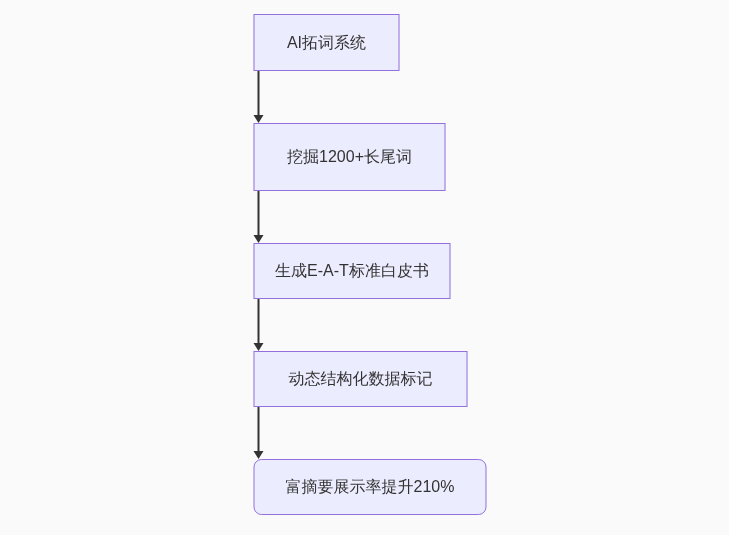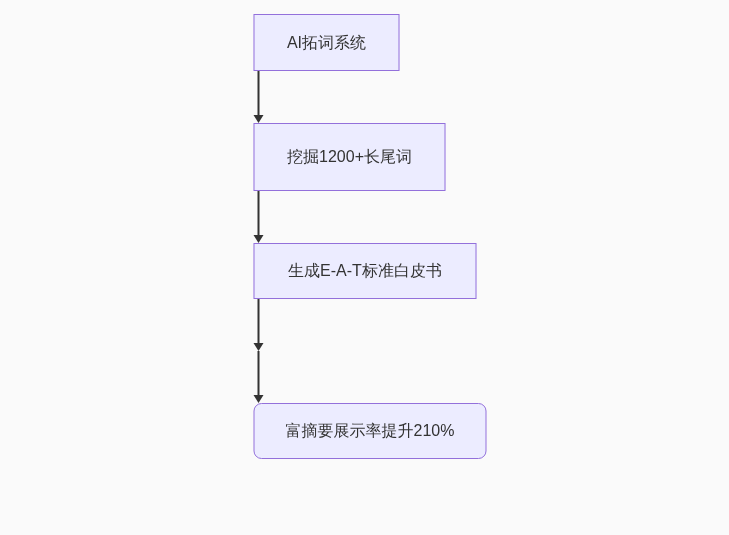--- a/index.html
+++ b/index.html
@@ -33,21 +33,21 @@
     font-size: 16px;
     line-height: 1;
     display: flex;
     align-items: center;
     justify-content: center;
     text-align: center;
     white-space: nowrap;
   }
   .n1 { width: 146px; height: 57px; }
   .n2 { width: 192px; height: 68px; }
-  .n3 { width: 223px; height: 56px; }
+  .n3 { width: 197px; height: 56px; }
   .n4 { width: 214px; height: 56px; }
   .n5 { width: 233px; height: 56px; border-radius: 8px; }
   .edge {
     display: flex;
     flex-direction: column;
     align-items: center;
     height: 52px;
   }
   .edge-line {
     width: 2px;
@@ -82,20 +82,21 @@
       <div class="arrowhead"></div>
     </div>
 
     <div class="node n3">生成E-A-T标准白皮书</div>
 
     <div class="edge">
       <div class="edge-line"></div>
       <div class="arrowhead"></div>
     </div>
 
+    <div class="node n4">动态结构化数据标记</div>
 
     <div class="edge">
       <div class="edge-line"></div>
       <div class="arrowhead"></div>
     </div>
 
     <div class="node n5">富摘要展示率提升210%</div>
 
   </div>
 </div>

